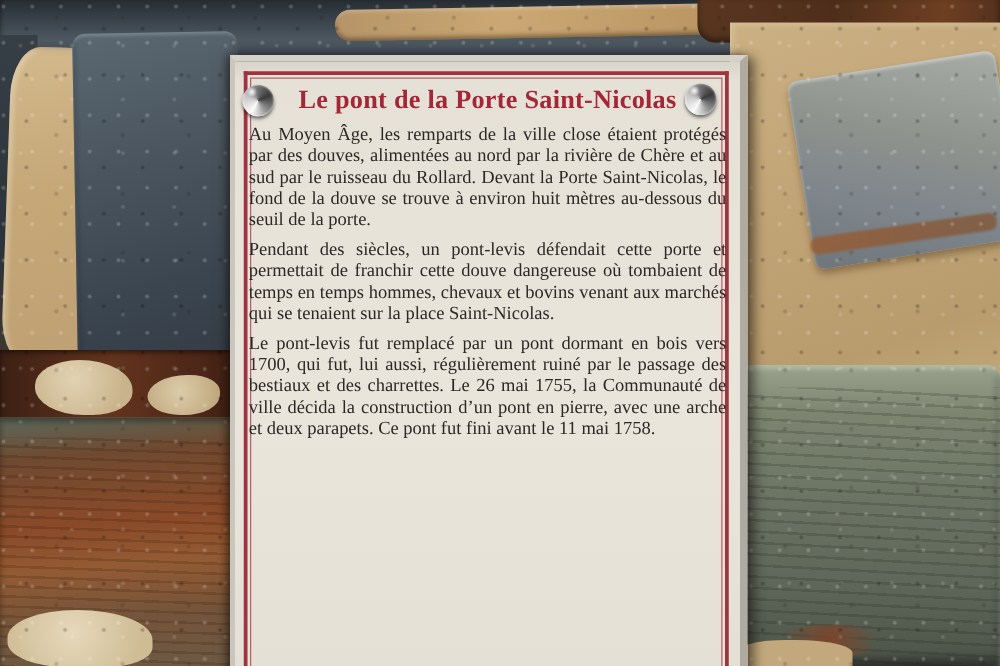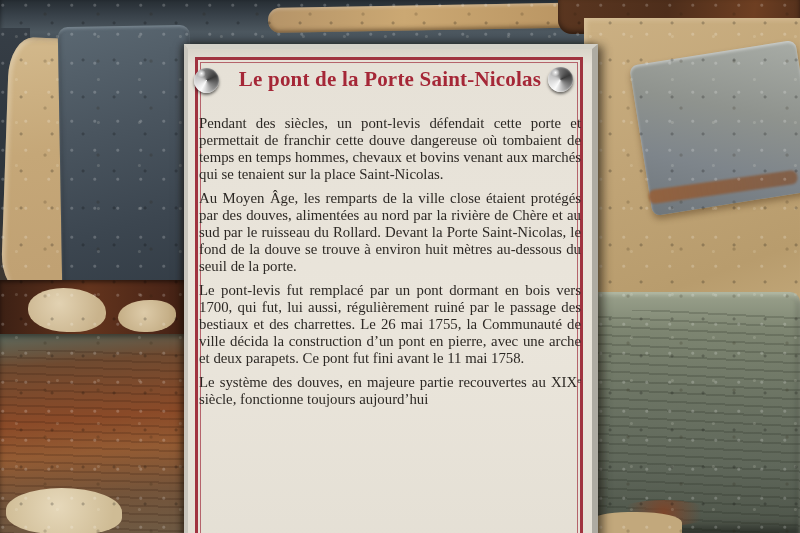--- a/index.html
+++ b/index.html
@@ -83,21 +83,21 @@
     border-left:4px solid #c9c6bd;border-right:6px solid #aeaba2;border-top:5px solid #d4d1c8;
     box-shadow:0 3px 10px rgba(20,15,10,.55),6px 2px 8px rgba(20,15,10,.35),-3px 0 5px rgba(20,15,10,.3);
   }
   .frame{
     position:absolute;left:7px;right:9px;top:8px;bottom:0;
     border:3px solid #a0333f;border-bottom:none;
     box-shadow:inset 0 0 0 2px #e8e3d9,inset 0 0 0 3px #b5636b;
   }
   .content{position:absolute;left:9px;right:9px;top:3px;bottom:0;padding:0 2px;color:#2c2824;}
   .sign-title{
-    margin:15px 0 23px;text-align:center;font-size:21px;font-weight:700;
+    margin:15px 0 8px;text-align:center;font-size:21px;font-weight:700;
     color:#a52737;letter-spacing:.2px;
   }
   .content p{
     margin:0 0 7px;font-size:14.8px;line-height:17px;text-align:justify;
     color:#2c2824;
   }
   .screw{
     position:absolute;width:25px;height:25px;border-radius:50%;z-index:5;
     background:conic-gradient(from 210deg,#fbfbfb,#c6c6c6 80deg,#707070 150deg,#3a3a3a 215deg,#8f8f8f 290deg,#fbfbfb 360deg);
     box-shadow:0 2px 3px rgba(0,0,0,.55),inset 0 0 2px rgba(255,255,255,.7);
@@ -136,20 +136,19 @@
     <div class="stone mortar-corner-br"></div>
     <div class="stone speckle"></div>
   </div>
 
   <div class="sign">
     <div class="screw screw-left"></div>
     <div class="screw screw-right"></div>
     <div class="frame"></div>
     <div class="content">
       <h1 class="sign-title">Le pont de la Porte Saint-Nicolas</h1>
+      <p>Au Moyen Âge, les remparts de la ville close étaient protégés par des douves, alimentées au nord par la rivière de Chère et au sud par le ruisseau du Rollard. Devant la Porte Saint-Nicolas, le fond de la douve se trouve à environ huit mètres au-dessous du seuil de la porte.</p>
       <p>Pendant des siècles, un pont-levis défendait cette porte et permettait de franchir cette douve dangereuse où tombaient de temps en temps hommes, chevaux et bovins venant aux marchés qui se tenaient sur la place Saint-Nicolas.</p>
-      <p>Au Moyen Âge, les remparts de la ville close étaient protégés par des douves, alimentées au nord par la rivière de Chère et au sud par le ruisseau du Rollard. Devant la Porte Saint-Nicolas, le fond de la douve se trouve à environ huit mètres au-dessous du seuil de la porte.</p>
       <p>Le pont-levis fut remplacé par un pont dormant en bois vers 1700, qui fut, lui aussi, régulièrement ruiné par le passage des bestiaux et des charrettes. Le 26 mai 1755, la Communauté de ville décida la construction d’un pont en pierre, avec une arche et deux parapets. Ce pont fut fini avant le 11 mai 1758.</p>
-      <p>Le système des douves, en majeure partie recouvertes au XIXᵉ siècle, fonctionne toujours aujourd’hui</p>
     </div>
   </div>
 
 </div>
 
 </body></html>

